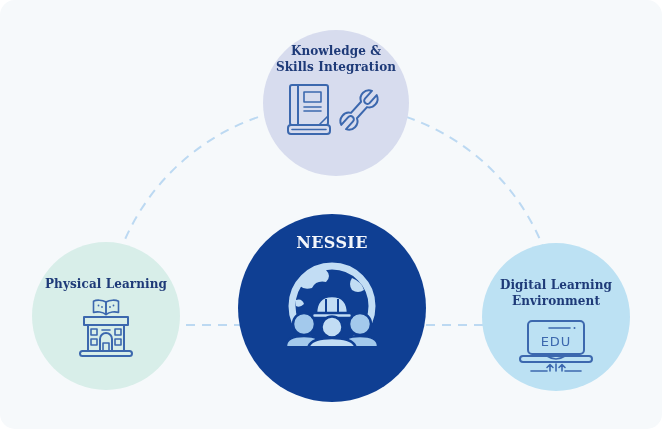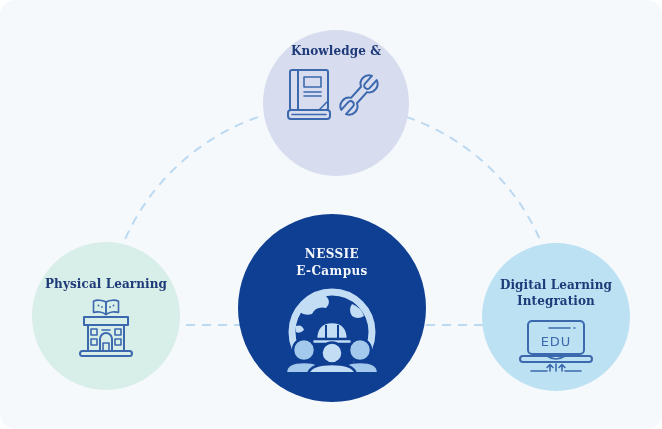--- a/index.html
+++ b/index.html
@@ -14,21 +14,21 @@
   .dash{fill:none;stroke:var(--dash);stroke-width:2;stroke-dasharray:9 7;}
   .node{position:absolute;border-radius:50%;display:flex;flex-direction:column;align-items:center;text-align:center;overflow:hidden;}
   .node-top{left:263px;top:30px;width:146px;height:146px;background:var(--lavender);}
   .node-left{left:32px;top:242px;width:148px;height:148px;background:var(--mint);}
   .node-right{left:482px;top:243px;width:148px;height:148px;background:var(--sky);}
   .node-center{left:238px;top:214px;width:188px;height:188px;background:var(--navy);}
   .node-title{font-weight:bold;color:var(--title);font-size:12px;line-height:1.3;letter-spacing:.1px;}
   .node-title span{display:block;}
   .node-top .node-title{margin-top:14px;}
   .node-left .node-title,.node-right .node-title{margin-top:35px;}
-  .node-center .node-title{margin-top:32px;font-size:12px;line-height:1.4;letter-spacing:.4px;color:var(--center_text);}
+  .node-center .node-title{margin-top:18px;font-size:16px;line-height:1.4;letter-spacing:.4px;color:var(--center_text);}
   .icon-wrap{display:flex;justify-content:center;align-items:center;}
   .node-top .icon-wrap{margin-top:7px;}
   .node-left .icon-wrap{margin-top:6px;}
   .node-right .icon-wrap{margin-top:10px;}
   .node-center .icon-wrap{margin-top:2px;}
   .ln{fill:none;stroke:var(--stroke);stroke-width:2;stroke-linecap:round;stroke-linejoin:round;}
   .lnthin{fill:none;stroke:var(--stroke);stroke-width:1.6;stroke-linecap:round;stroke-linejoin:round;}
   .edu-text{font-family:"DejaVu Sans",sans-serif;font-size:13px;letter-spacing:1px;fill:var(--stroke);font-weight:400;}
 </style>
 </head>
@@ -37,20 +37,21 @@
 <div class="card">
 
   <svg class="connectors" viewBox="0 0 662 429">
     <path class="dash" d="M 106 316 A 227 227 0 0 1 559 317"></path>
     <path class="dash" d="M 106 325 L 559 325"></path>
   </svg>
 
   <div class="node node-top">
     <div class="node-title">
       <span>Knowledge &amp;</span>
+      <span>Skills Integration</span>
     </div>
     <div class="icon-wrap">
       <svg width="100" height="58" viewBox="0 0 100 58">
         <g>
           <rect class="ln" x="4" y="3" width="38" height="40" rx="2"></rect>
           <line class="ln" x1="12" y1="3" x2="12" y2="43"></line>
           <rect class="lnthin" x="18" y="10" width="17" height="10"></rect>
           <line class="lnthin" x1="18" y1="25" x2="35" y2="25"></line>
           <line class="lnthin" x1="18" y1="29" x2="35" y2="29"></line>
           <path class="lnthin" d="M 42,34 L 33,43"></path>
@@ -93,21 +94,20 @@
           <rect class="lnthin" x="40" y="30" width="6" height="6"></rect>
           <rect class="lnthin" x="40" y="40" width="6" height="6"></rect>
         </g>
       </svg>
     </div>
   </div>
 
   <div class="node node-center">
     <div class="node-title">
       <span>NESSIE</span>
-      <span>E-Campus</span>
     </div>
     <div class="icon-wrap">
       <svg width="116" height="90" viewBox="0 0 116 90">
         <g>
           <circle cx="58" cy="50" r="40" fill="none" stroke="var(--sil_light)" stroke-width="7"></circle>
           <path fill="var(--sil_light)" d="M 30,22 Q 40,12 52,14 Q 58,20 52,26 Q 42,24 38,32 Q 30,34 26,30 Q 26,25 30,22 Z"></path>
           <path fill="var(--sil_light)" d="M 78,22 Q 88,26 90,34 Q 84,38 78,34 Q 74,28 78,22 Z"></path>
           <path fill="var(--sil_light)" d="M 22,44 Q 28,42 30,48 Q 26,52 22,50 Z"></path>
         </g>
         <g stroke="var(--navy)" stroke-width="2.5">
@@ -123,21 +123,21 @@
           <circle cx="58" cy="71" r="10.5" fill="var(--sil_light)"></circle>
           <path fill="var(--sil_light)" d="M 34,94 Q 34,82 58,82 Q 82,82 82,94 L 82,110 L 34,110 Z"></path>
         </g>
       </svg>
     </div>
   </div>
 
   <div class="node node-right">
     <div class="node-title">
       <span>Digital Learning</span>
-      <span>Integration</span>
+      <span>Environment</span>
     </div>
     <div class="icon-wrap">
       <svg width="78" height="58" viewBox="0 0 78 58">
         <g>
           <rect class="ln" x="11" y="2" width="56" height="33" rx="4"></rect>
           <line class="lnthin" x1="32" y1="9" x2="53" y2="9"></line>
           <circle cx="57.5" cy="9" r="1" fill="var(--stroke)"></circle>
           <text class="edu-text" x="39" y="27" text-anchor="middle">EDU</text>
           <rect class="ln" x="3" y="37" width="72" height="6" rx="3"></rect>
           <path class="lnthin" d="M 30,37 Q 39,43 48,37"></path>

